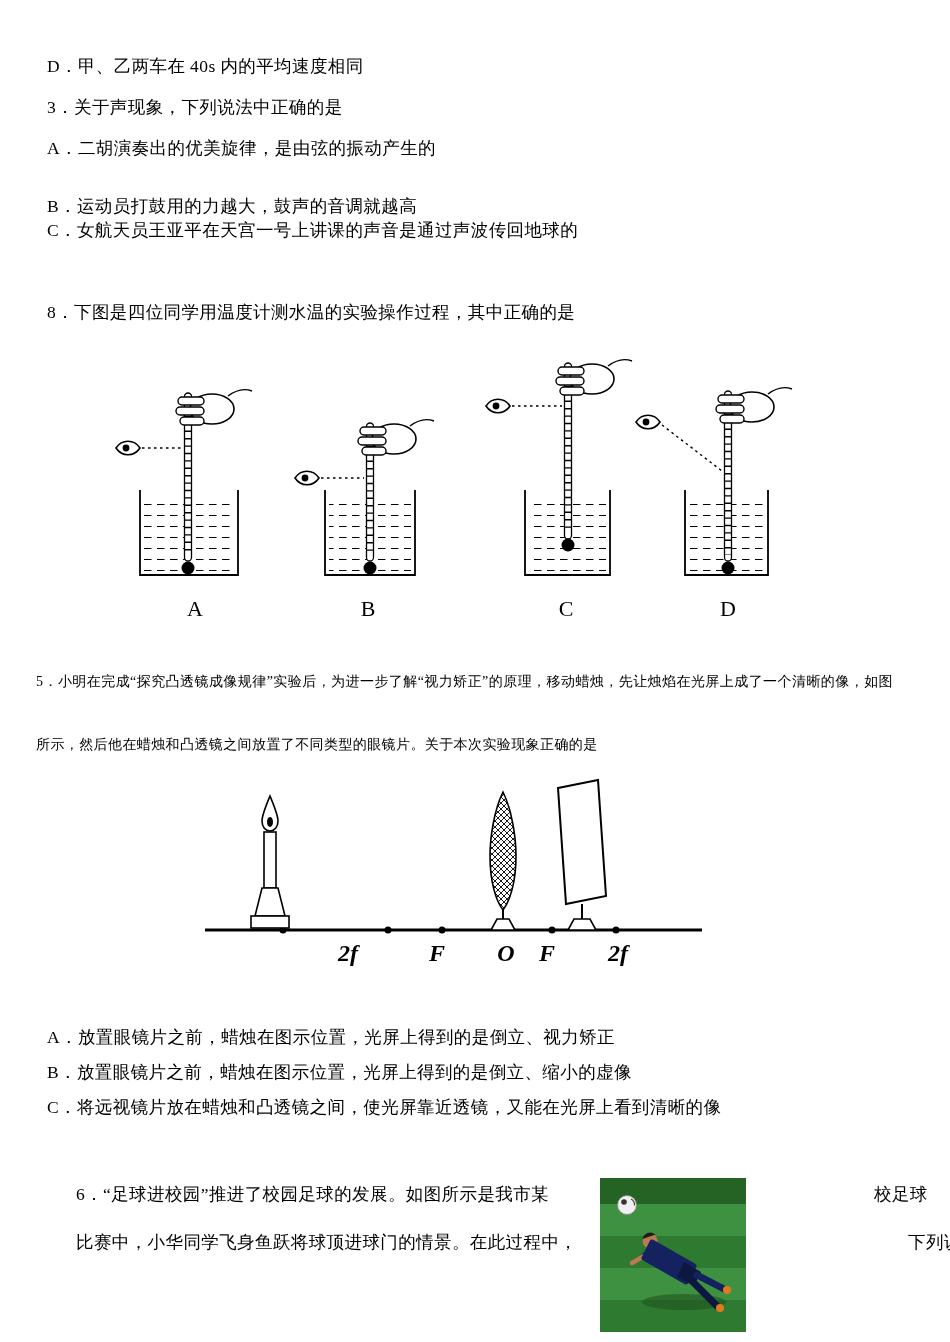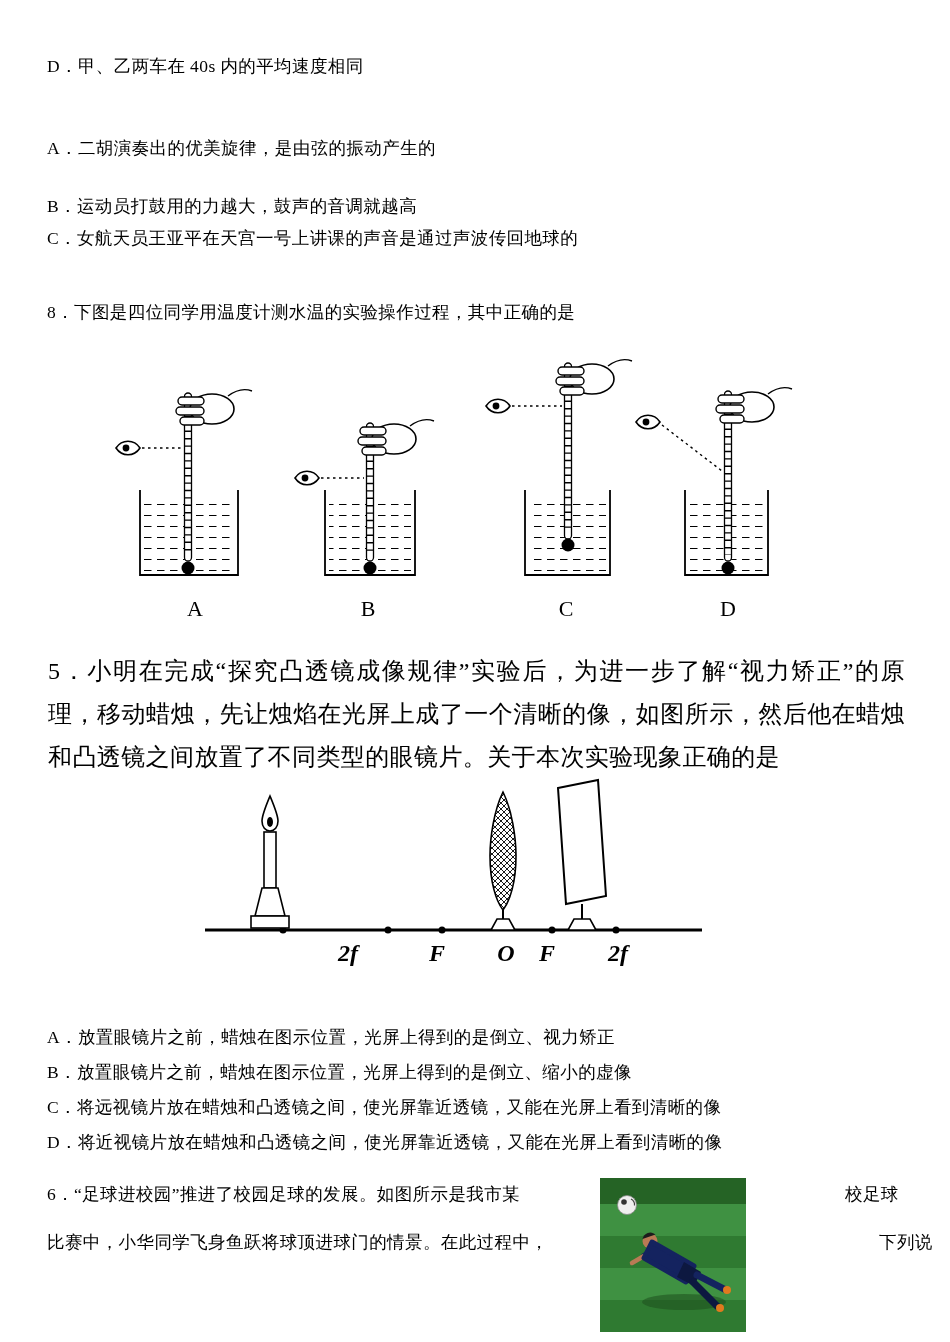--- a/index.html
+++ b/index.html
@@ -8,43 +8,44 @@
     position:relative; width:950px; height:1342px; background:#ffffff;
     overflow:hidden; color:#000;
     font-family:"Liberation Serif","DejaVu Serif",serif;
   }
   .tline {
     position:absolute; left:47px; font-size:17.5px; letter-spacing:0.4px;
     white-space:nowrap;
     text-align:right;
   }
   .para {
-    position:absolute; left:48px; width:857px; font-size:24px;
-    letter-spacing:0.4px; line-height:43px; text-align:justify;
+    position:absolute; left:36px; width:857px; font-size:14px;
+    letter-spacing:0.4px; line-height:63px; text-align:justify;
   }
-  .frag { position:absolute; font-size:17.5px; letter-spacing:0.4px; white-space:nowrap; }
+  .frag { position:absolute; font-size:17.5px; letter-spacing:0.4px; white-space:nowrap;margin-left:29px; }
   .figlabel {
     position:absolute; font-size:22px; transform:translateX(-50%);
   }
   .axlabel {
     position:absolute; font-size:24px; font-style:italic; font-weight:bold;
     transform:translateX(-50%);
     font-family:"Liberation Serif","DejaVu Serif",serif;
   }
   svg.fig { position:absolute; display:block; }
 </style>
 </head>
 <body>
 
 <div class="page">
 
   <div class="tline" style="top:54px">D．甲、乙两车在 40s 内的平均速度相同</div>
+  <div class="tline" style="top:95px">3．关于声现象，下列说法中正确的是</div>
   <div class="tline" style="top:136px">A．二胡演奏出的优美旋律，是由弦的振动产生的</div>
   <div class="tline" style="top:194px">B．运动员打鼓用的力越大，鼓声的音调就越高</div>
-  <div class="tline" style="top:226px">C．女航天员王亚平在天宫一号上讲课的声音是通过声波传回地球的</div>
+  <div class="tline" style="top:218px">C．女航天员王亚平在天宫一号上讲课的声音是通过声波传回地球的</div>
   <div class="tline" style="top:300px">8．下图是四位同学用温度计测水温的实验操作过程，其中正确的是</div>
 
   <svg class="fig" style="left:0;top:345px" width="950" height="250" viewBox="0 0 950 250">
     <defs>
       <pattern id="water" width="13" height="11" patternUnits="userSpaceOnUse">
         <line x1="1" y1="5.5" x2="8.5" y2="5.5" stroke="#000" stroke-width="1"></line>
       </pattern>
       <g id="hand">
         <ellipse cx="26" cy="4" rx="22" ry="15" fill="#fff" stroke="#000" stroke-width="1.6"></ellipse>
         <path d="M42,-9 C50,-15 58,-17 66,-14" fill="none" stroke="#000" stroke-width="1.4"></path>
@@ -147,21 +148,20 @@
 
   <div class="axlabel" style="left:348px;top:940px">2f</div>
   <div class="axlabel" style="left:437px;top:940px">F</div>
   <div class="axlabel" style="left:506px;top:940px">O</div>
   <div class="axlabel" style="left:547px;top:940px">F</div>
   <div class="axlabel" style="left:618px;top:940px">2f</div>
 
   <div class="tline" style="top:1025px">A．放置眼镜片之前，蜡烛在图示位置，光屏上得到的是倒立、视力矫正</div>
   <div class="tline" style="top:1095px">C．将远视镜片放在蜡烛和凸透镜之间，使光屏靠近透镜，又能在光屏上看到清晰的像</div>
   <div class="tline" style="top:1060px">B．放置眼镜片之前，蜡烛在图示位置，光屏上得到的是倒立、缩小的虚像</div>
-  <div class="tline" style="top:1130px">D．将近视镜片放在蜡烛和凸透镜之间，使光屏靠近透镜，又能在光屏上看到清晰的像</div>
 
   <div class="frag" style="left:47px;top:1182px">6．“足球进校园”推进了校园足球的发展。如图所示是我市某</div>
   <div class="frag" style="left:845px;top:1182px">校足球</div>
   <div class="frag" style="left:47px;top:1230px">比赛中，小华同学飞身鱼跃将球顶进球门的情景。在此过程中，</div>
   <div class="frag" style="left:879px;top:1230px">下列说</div>
 
   <svg class="fig" style="left:600px;top:1178px" width="146" height="154" viewBox="0 0 146 154">
     <rect width="146" height="154" fill="#2f7a31"></rect>
     <rect y="0" width="146" height="26" fill="#256325"></rect>
     <rect y="26" width="146" height="32" fill="#3f9142"></rect>

